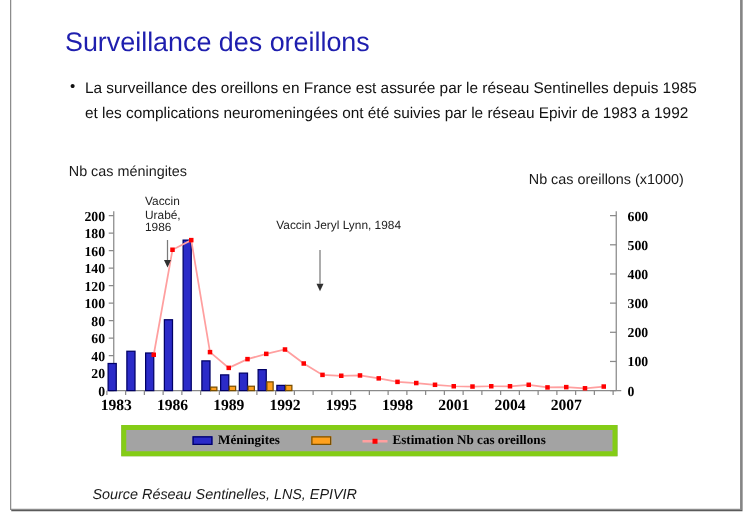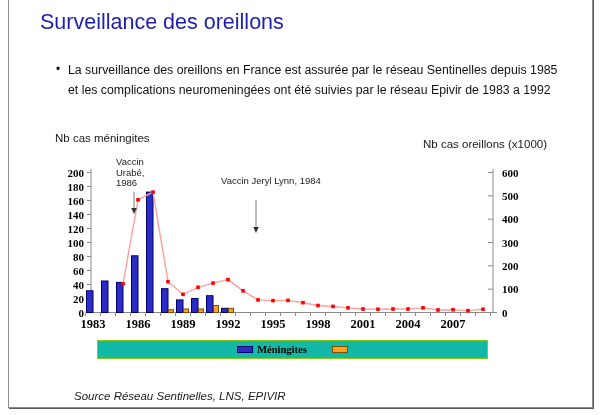--- a/index.html
+++ b/index.html
@@ -5,21 +5,21 @@
   html,body{margin:0;padding:0;}
   body{
     width:600px;height:415px;position:relative;overflow:hidden;
     background:#ffffff;font-family:"Liberation Sans",sans-serif;color:#111;
   }
   .frame{
     position:absolute;left:8px;top:-6px;width:583px;height:412px;
     border:1px solid #8c8c8c;box-shadow:1px 1px 0 #5a5a5a;background:#fff;
   }
   .slide-title{
-    position:absolute;left:40px;top:10px;margin:0;
+    position:absolute;left:40px;top:10px;margin:12px;
     font-size:21.5px;font-weight:400;color:#1e1eae;letter-spacing:0px;
   }
   .bullet-marker{
     position:absolute;left:56px;top:62px;font-size:12px;color:#111;
   }
   .bullet-text{
     position:absolute;left:68px;top:61px;width:494px;margin:0;
     font-size:12.3px;line-height:19.5px;color:#111;
   }
   .axis-title{
@@ -28,21 +28,21 @@
   .axis-title.left{left:55px;top:132px;}
   .axis-title.right{left:423px;top:138px;}
   .annot{
     position:absolute;font-size:9.5px;color:#222;
   }
   .annot-urabe{left:116px;top:157px;width:52px;text-align:left;line-height:10.5px;}
   .annot-jeryl{left:221px;top:175px;white-space:nowrap;}
   #chart-svg{position:absolute;left:0;top:0;}
   .legend{
     position:absolute;left:97px;top:340px;width:389px;height:17px;
-    border:1px solid #84cc16;background:#14b8a6;
+    border:4px solid #84cc16;background:#a3a3a3;
     display:flex;align-items:center;justify-content:center;gap:25px;
     font-family:"Liberation Serif",serif;font-weight:bold;font-size:10.5px;color:#000;
     white-space:nowrap;
   }
   .legend-item{display:inline-flex;align-items:center;gap:4px;}
   .swatch{display:inline-block;width:16px;height:7px;box-sizing:border-box;}
   .swatch-blue{background:#2b2bc8;border:1px solid #000066;}
   .swatch-orange{background:#ffa11e;border:1px solid #7a4f00;}
   .swatch-line{display:inline-block;width:20px;height:7px;position:relative;}
   .swatch-line .seg{position:absolute;left:0;top:3px;width:20px;height:1.5px;background:#ff9f9f;}
@@ -192,15 +192,22 @@
   </svg>
 
 <div class="legend">
   <span class="legend-item">
     <span class="swatch swatch-blue"></span>
     <span>Méningites</span>
   </span>
   <span class="legend-item">
     <span class="swatch swatch-orange"></span>
   </span>
+  <span class="legend-item">
+    <span class="swatch-line">
+        <span class="seg"></span>
+        <span class="dot"></span>
+      </span>
+    <span>Estimation Nb cas oreillons</span>
+  </span>
 </div>
 
 <div class="source-note">Source Réseau Sentinelles, LNS, EPIVIR</div>
 
 </body></html>

